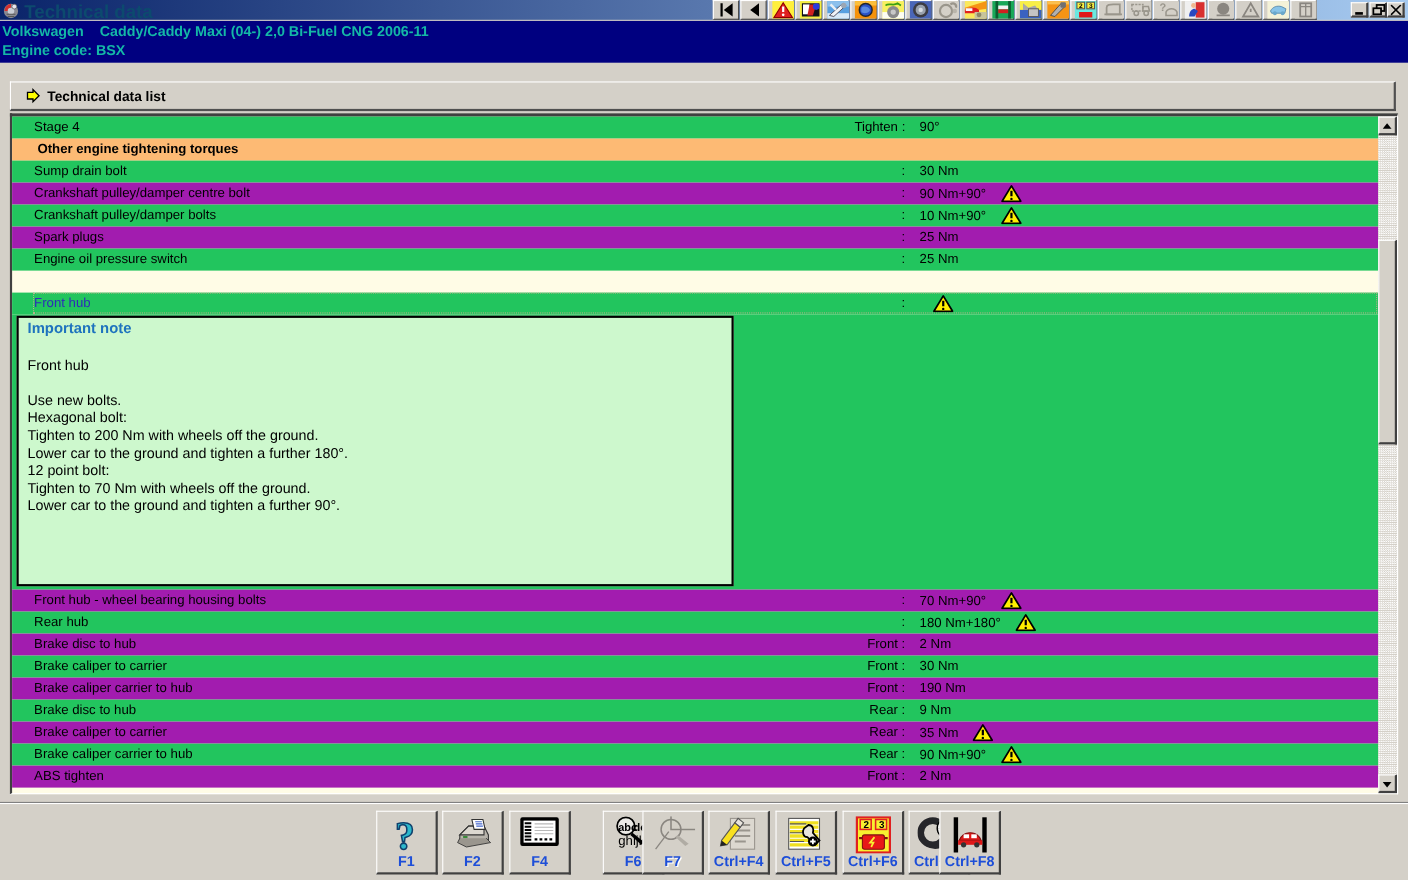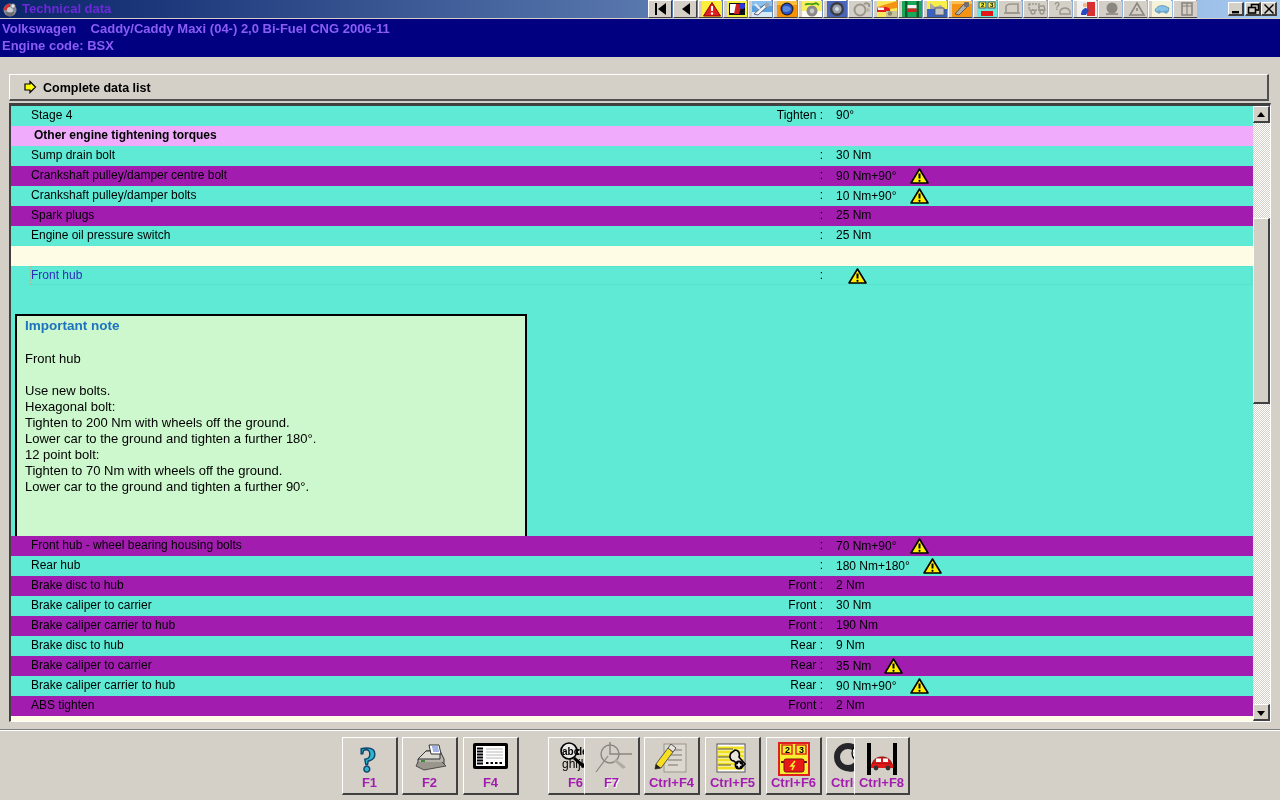--- a/index.html
+++ b/index.html
@@ -3,60 +3,60 @@
 <meta charset="utf-8">
 <style>
 * { margin:0; padding:0; box-sizing:border-box; }
 html,body { width:1280px; height:800px; overflow:hidden; }
 body { background:#d4d0c8; font-family:"Liberation Sans", sans-serif; position:relative; }
 .abs { position:absolute; }
 
 
 #titlebar { left:0; top:0; width:1280px; height:18px;
   background:linear-gradient(to right,#0a246a,#a6caf0); }
-#titletext { left:22px; top:1px; color:#6d28d9; font-weight:bold; font-size:13px; }
+#titletext { left:22px; top:1px; color:#0c4a6e; font-weight:bold; font-size:17px; }
 .tbtn { position:absolute; top:0px; width:24px; height:18px; background:#d4d0c8;
   border-top:1px solid #fff; border-left:1px solid #fff;
   border-right:1px solid #404040; border-bottom:1px solid #404040; }
 .tbtn svg { position:absolute; left:3px; top:0px; }
 .wbtn { position:absolute; top:2px; width:16px; height:14px; background:#d4d0c8;
   border-top:1px solid #fff; border-left:1px solid #fff;
   border-right:2px solid #404040; border-bottom:2px solid #404040;
   font-weight:bold; font-size:11px; text-align:center; line-height:11px; }
 
 
-#navy { left:0; top:19px; width:1280px; height:38px; background:#000080; color:#8b5cf6;
+#navy { left:0; top:19px; width:1280px; height:38px; background:#000080; color:#14b8a6;
   font-weight:bold; font-size:13px; }
 #navy .l1 { position:absolute; left:2px; top:2px; }
 #navy .l2 { position:absolute; left:2px; top:19px; }
 
 
 #panel { left:9px; top:74px; width:1260px; height:27px; background:#d4d0c8;
   border-top:1px solid #fff; border-left:1px solid #fff;
   border-right:2px solid #505050; border-bottom:2px solid #505050; }
 #panel .txt { position:absolute; left:33px; top:6px; font-weight:bold; font-size:12.5px; color:#000; }
 
 
 #tbl { left:9px; top:103px; width:1262px; height:619px;
   border-top:3px solid #404040; border-left:2px solid #404040;
   border-right:1px solid #fff; border-bottom:1px solid #fff;
   background:#fffce6; }
 .row { position:absolute; left:0; width:1242px; height:20px; font-size:12px; color:#000; }
 .row .lbl { position:absolute; left:20px; top:2px; white-space:pre; }
 .row .pre { position:absolute; right:430px; top:2px; text-align:right; }
 .row .val { position:absolute; left:825px; top:2px; font-weight:normal; white-space:nowrap; }
-.cream { background:#5eead4; }
+.cream { background:#22c55e; }
 .blue  { background:#a21caf; }
-.green { background:#f0abfc; }
+.green { background:#fdba74; }
 .ghead .lbl { font-weight:bold; left:23px; }
 .warn { vertical-align:-4px; margin-left:13px; }
 
 
-#note { position:absolute; left:4px; top:181px; width:512px; height:246px;
-  background:#cdf8cd; border:2px solid #000; font-size:13px; line-height:16px; color:#000;margin-top:27px; }
+#note { position:absolute; left:4px; top:181px; width:652px; height:246px;
+  background:#cdf8cd; border:2px solid #000; font-size:13px; line-height:16px; color:#000; }
 #note .t { position:absolute; left:8px; top:2px; color:#1e73be; font-weight:bold; font-size:13.5px; }
 #note .b { position:absolute; left:8px; top:35px; }
 
 
 #sb { position:absolute; right:0px; top:0px; width:17px; height:615px;
   background:repeating-conic-gradient(#ffffff 0% 25%, #d4d0c8 0% 50%) 0 0 / 2px 2px; }
 .sbtn { position:absolute; left:0; width:17px; height:17px; background:#d4d0c8;
   border-top:1px solid #fff; border-left:1px solid #fff;
   border-right:2px solid #404040; border-bottom:2px solid #404040; }
 .sbtn svg { position:absolute; left:3px; top:4px; }
@@ -64,21 +64,21 @@
   border-top:1px solid #fff; border-left:1px solid #fff;
   border-right:2px solid #404040; border-bottom:2px solid #404040; }
 
 
 #groove { left:0; top:729px; width:1280px; height:2px;
   border-top:1px solid #808080; border-bottom:1px solid #ffffff; }
 .fbtn { position:absolute; top:737px; width:56px; height:58px; background:#d4d0c8;
   border-top:1px solid #fff; border-left:1px solid #fff;
   border-right:2px solid #404040; border-bottom:2px solid #404040; }
 .fbtn .cap { position:absolute; bottom:3px; width:100%; text-align:center;
-  font-weight:bold; font-size:13px; color:#a21caf; }
+  font-weight:bold; font-size:13px; color:#1d4ed8; }
 .fbtn .ico { position:absolute; left:0; top:4px; width:100%; text-align:center; }
 .dis { color:#808080; text-shadow:1px 1px 0 #fff; }
 </style>
 </head>
 <body>
 
 <svg width="0" height="0" style="position:absolute">
 <defs>
 <g id="w">
         <path d="M9.5 1 L18 15 L1 15 Z" fill="#ffee00" stroke="#000" stroke-width="1.6" stroke-linejoin="round"></path>
@@ -295,21 +295,21 @@
 
 <div class="abs" id="navy">
   <span class="l1">Volkswagen&nbsp;&nbsp;&nbsp;&nbsp;Caddy/Caddy Maxi (04-) 2,0 Bi-Fuel CNG 2006-11</span>
   <span class="l2">Engine code: BSX</span>
 </div>
 
 <div class="abs" id="panel">
   <svg style="position:absolute;left:13px;top:5px" width="14" height="14" viewBox="0 0 14 14">
       <path d="M2 4 L7 4 L7 1.5 L12.5 7 L7 12.5 L7 10 L2 10 Z" fill="#ffff00" stroke="#000" stroke-width="1.2"></path>
     </svg>
-  <span class="txt">Complete data list</span>
+  <span class="txt">Technical data list</span>
 </div>
 
 <div class="abs" id="tbl">
   <div class="row cream" style="top:0px">
       <span class="lbl">Stage 4</span>
       <span class="pre">Tighten&nbsp;:</span>
       <span class="val">90°</span>
     </div>
   <div class="row green ghead" style="top:20px">
       <span class="lbl">Other engine tightening torques</span>

